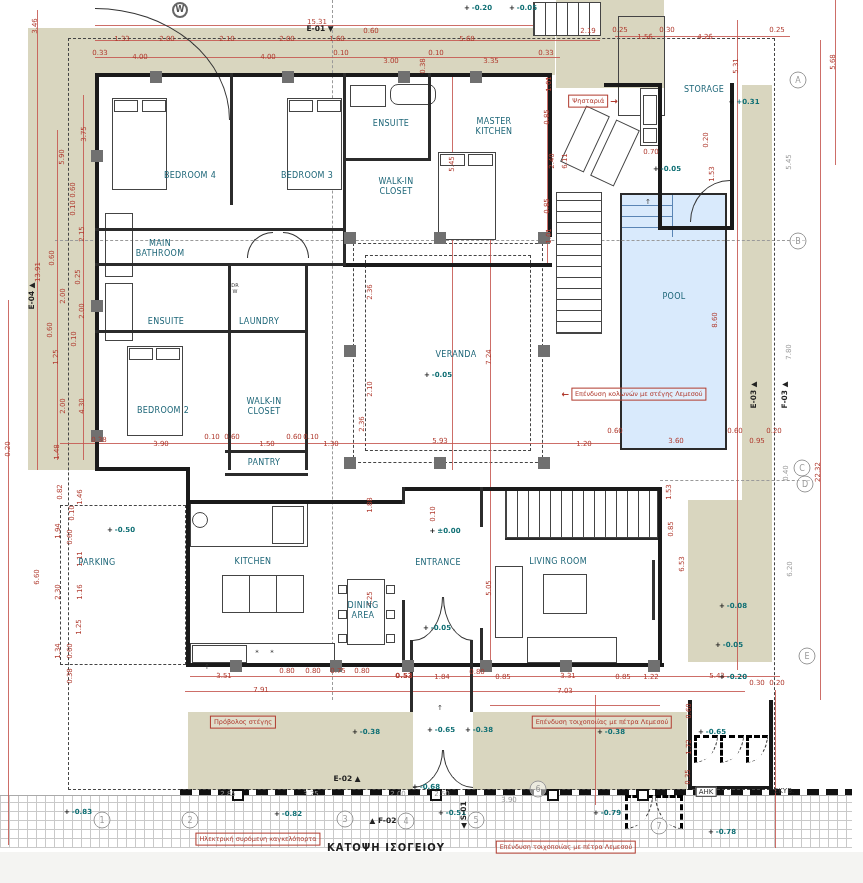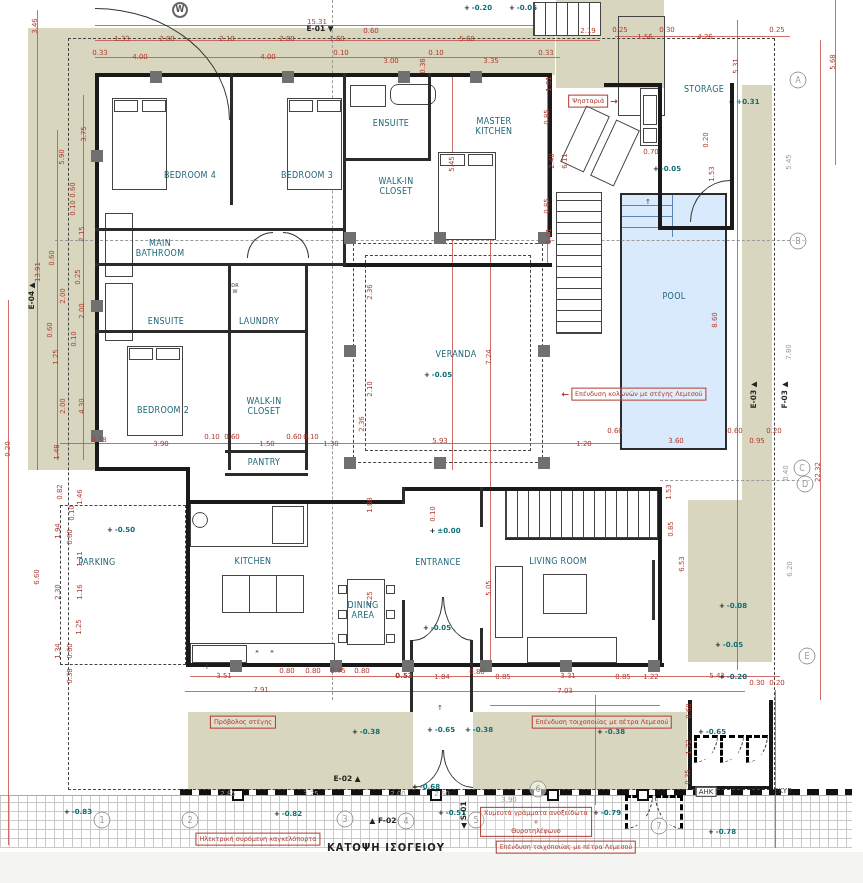--- a/index.html
+++ b/index.html
@@ -431,23 +431,20 @@
     <div class="lbl mark" style="left: 383px; top: 820px;">▲ F-02</div>
     <div class="lbl mark vert" style="left: 753px; top: 395px;">E-03 ▲</div>
     <div class="lbl mark vert" style="left: 784px; top: 395px;">F-03 ▲</div>
     <div class="lbl mark vert" style="left: 31px; top: 296px;">E-04 ▲</div>
     <div class="lbl mark vert" style="left: 463px; top: 815px;">◀ S-01</div>
     <div class="lbl notewrap" style="left: 593px; top: 101px;"><div class="note" style="position: static; white-space: pre-line;">Ψησταριά</div><span class="arrowchar">→</span></div>
     <div class="lbl notewrap" style="left: 634px; top: 394px;"><span class="arrowchar">←</span><div class="note" style="position: static; white-space: pre-line;">Επένδυση κολωνών με στέγης Λεμεσού</div></div>
     <div class="lbl notewrap" style="left: 243px; top: 722px;"><div class="note" style="position: static; white-space: pre-line;">Πρόβολος στέγης</div></div>
     <div class="lbl notewrap" style="left: 602px; top: 722px;"><div class="note" style="position: static; white-space: pre-line;">Επένδυση τοιχοποιίας με πέτρα Λεμεσού</div></div>
     <div class="lbl notewrap" style="left: 258px; top: 839px;"><div class="note" style="position: static; white-space: pre-line;">Ηλεκτρική συρόμενη καγκελόπορτα</div></div>
-    <div class="lbl notewrap" style="left: 536px; top: 822px;"><div class="note" style="position: static; white-space: pre-line;">Χυμευτά γράμματα ανοξείδωτα
-+
-Θυροτηλέφωνο</div></div>
     <div class="lbl notewrap" style="left: 566px; top: 847px;"><div class="note" style="position: static; white-space: pre-line;">Επένδυση τοιχοποιίας με πέτρα Λεμεσού</div></div>
     <div class="lbl xtra" style="left: 752px; top: 791px; margin-left: 32px;">ΣΚΥΒ.</div>
     <div class="lbl xtra xbx" style="left: 706px; top: 792px;">ΑΗΚ</div>
     <div class="lbl xtra" style="left: 235px; top: 288px; font-size: 5px;">DR
 W</div>
     <div class="lbl xtra" style="left: 257px; top: 653px;">*</div>
     <div class="lbl xtra" style="left: 272px; top: 653px;">*</div>
     <div class="lbl xtra" style="left: 440px; top: 708px;">↑</div>
     <div class="lbl xtra" style="left: 648px; top: 202px;">↑</div>
     <div class="lbl xtra" style="left: 207px; top: 667px;">↑</div>

